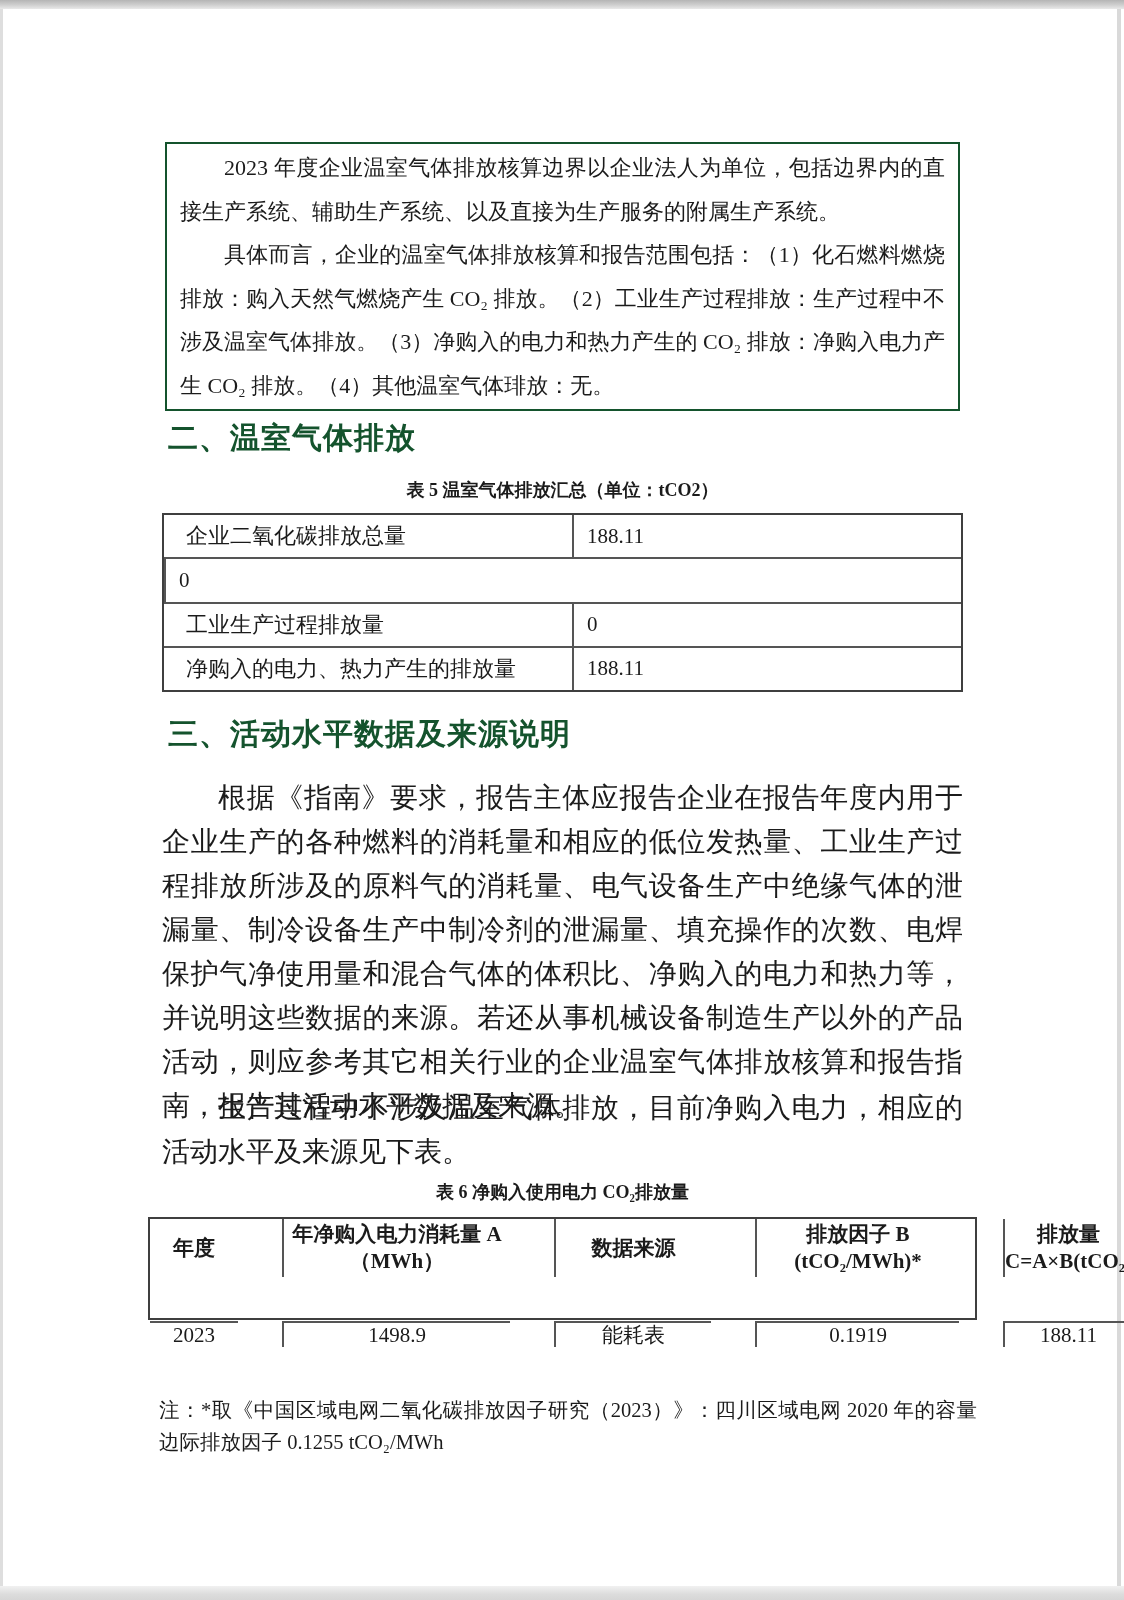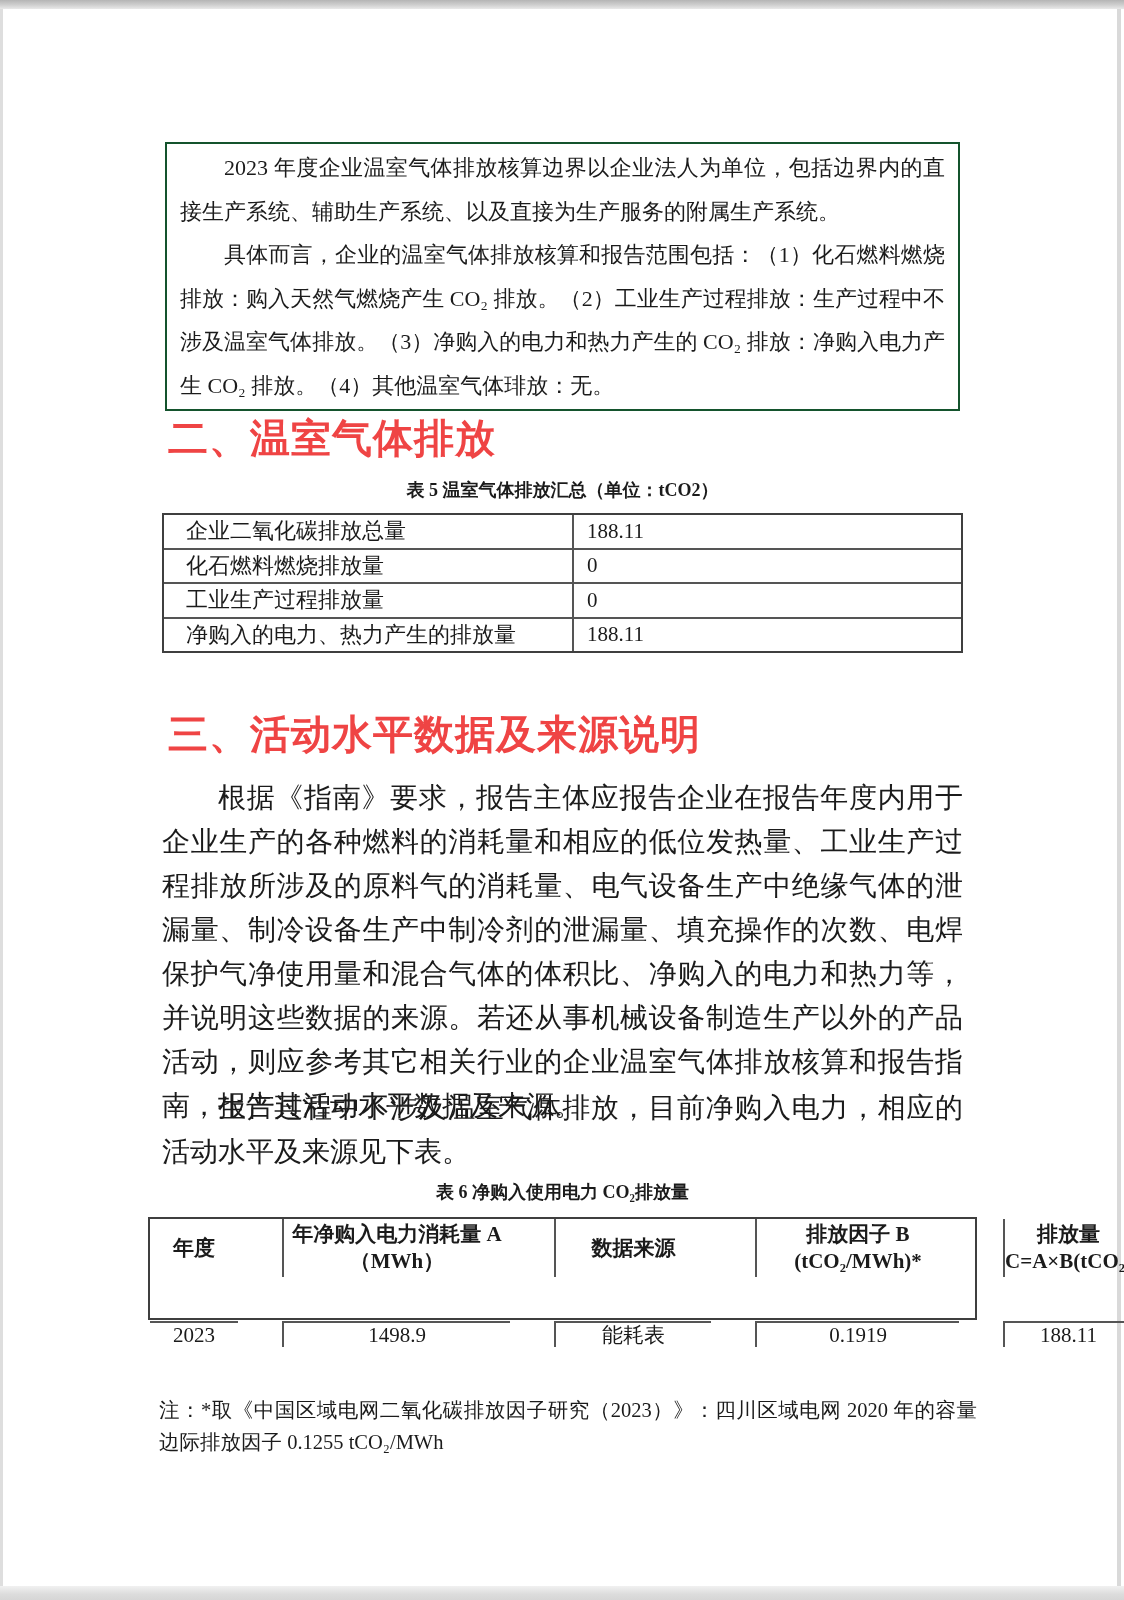--- a/index.html
+++ b/index.html
@@ -22,34 +22,34 @@
     border:2px solid #14532d;box-sizing:border-box;padding:2px 13px 0 13px;
   }
   .boundary-box p{
     margin:0;font-size:22px;line-height:43.5px;text-indent:2em;
     text-align:justify;text-justify:inter-ideograph;
   }
 
   .sec-heading{
     position:absolute;left:168px;margin:0;
     font-family:"DejaVu Sans","Liberation Sans",sans-serif;
-    font-weight:bold;font-size:40px;line-height:40px;color:#ef4444;letter-spacing:1px;
+    font-weight:bold;font-size:30px;line-height:40px;color:#14532d;letter-spacing:1px;
   }
   #h-sec2{top:418px;}
   #h-sec3{top:714px;}
 
   .tbl-caption{
     position:absolute;text-align:center;font-weight:bold;font-size:18px;line-height:28px;margin:0;
   }
   #cap5{left:162px;top:476px;width:801px;}
   #cap6{left:148px;top:1178px;width:829px;}
 
   
   .t5{
-    position:absolute;left:162px;top:513px;width:801px;height:140px;
+    position:absolute;left:162px;top:513px;width:801px;height:179px;
     border:2px solid #3f3f3f;box-sizing:border-box;display:flex;flex-direction:column;
   }
   .t5-row{flex:1;display:flex;border-top:2px solid #555;}
   .t5-row:first-child{border-top:none;}
   .t5-label{width:408px;box-sizing:border-box;padding-left:22px;display:flex;align-items:center;font-size:22px;}
   .t5-value{flex:1;border-left:2px solid #555;box-sizing:border-box;padding-left:13px;display:flex;align-items:center;font-size:21px;}
 
   
   .para{
     position:absolute;left:162px;width:801px;margin:0;font-size:28px;line-height:44px;
@@ -95,21 +95,20 @@
 <h2 class="sec-heading" id="h-sec2">二、温室气体排放</h2>
 
 <p class="tbl-caption" id="cap5">表 5 温室气体排放汇总（单位：tCO2）</p>
 
 <div class="t5">
   <div class="t5-row">
     <div class="t5-label">企业二氧化碳排放总量</div>
     <div class="t5-value">188.11</div>
   </div>
   <div class="t5-row">
-    <div class="t5-label">化石燃料燃烧排放量</div>
     <div class="t5-value">0</div>
   </div>
   <div class="t5-row">
     <div class="t5-label">工业生产过程排放量</div>
     <div class="t5-value">0</div>
   </div>
   <div class="t5-row">
     <div class="t5-label">净购入的电力、热力产生的排放量</div>
     <div class="t5-value">188.11</div>
   </div>

